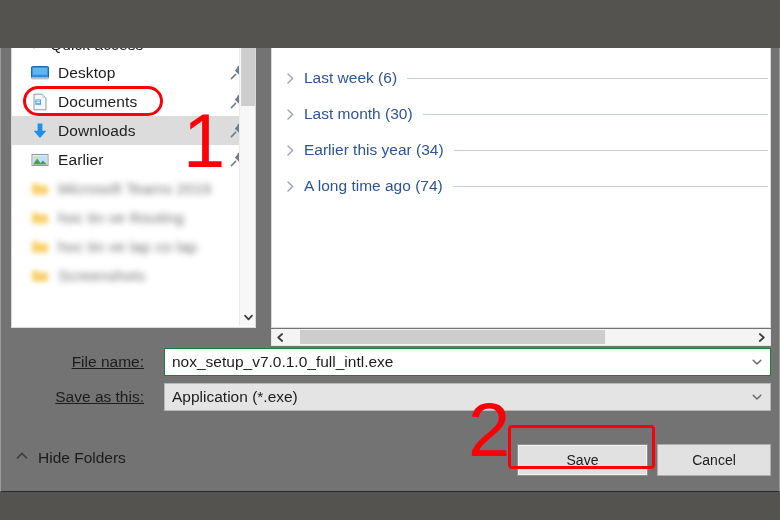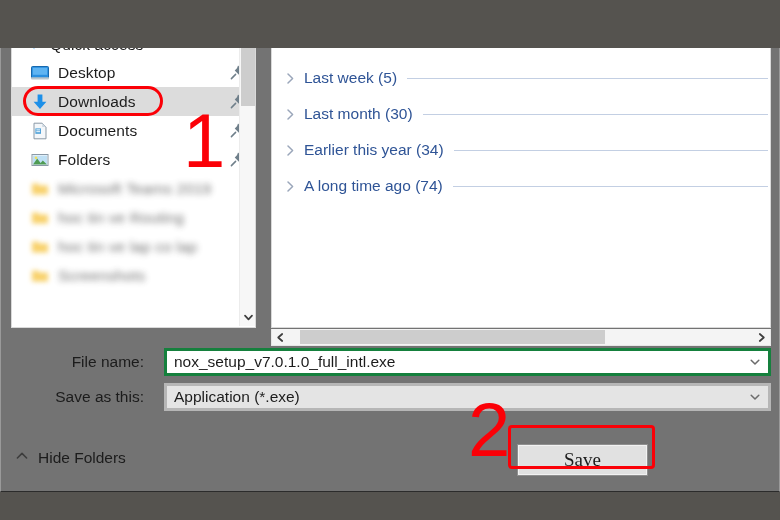--- a/index.html
+++ b/index.html
@@ -191,26 +191,27 @@
   .form-label {
     position: absolute;
     left: 0; top: 0;
     width: 152px;
     height: 28px;
     line-height: 28px;
     text-align: right;
     padding-right: 9px;
     font-size: 15.5px;
     color: #1c1c1c;
+    text-decoration: underline;
   }
   .form-field {
     position: absolute;
     left: 163px; top: 0;
     width: 607px; height: 28px;
-    border: 3px solid #15803d;
+    border: 1px solid #15803d;
     display: flex;
     align-items: center;
   }
   .form-field.filename { background: #ffffff; }
   .form-field.filetype { background: #e4e4e4; border-color: #b6b6b6; gap: 28px; }
   .form-field .value {
     flex: 1 1 auto;
     padding-left: 7px;
     font-size: 15.5px;
     color: #1c1c1c;
@@ -239,23 +240,23 @@
   .hide-folders .ctext {
     font-size: 15.5px;
     color: #1c1c1c;
   }
   .btn {
     position: absolute;
     top: 15px;
     height: 32px;
     background: #e1e1e1;
     border: 1px solid #adadad;
-    font-size: 19px;
+    font-size: 14px;
     color: #1c1c1c;
-    font-family: Liberation Serif, serif;
+    font-family: Liberation Sans, sans-serif;
     display: flex;
     align-items: center;
     justify-content: center;
     cursor: default;
   }
   .btn.save   { left: 516px; width: 131px; border: 1px solid #8f8f8f; box-shadow: inset 0 0 0 1px #f2f2f2; }
   .btn.cancel { left: 656px; width: 114px; }
 
   
   .anno-box {
@@ -318,78 +319,78 @@
             <span class="pin">
               <svg width="16" height="16" viewBox="0 0 16 16">
                 <g stroke="#6f7f8a" stroke-width="1.5" fill="#6f7f8a">
                   <path d="M9.3 1.8 L14.2 6.7 L12.1 7.5 L10.4 9.2 L6.8 5.6 L8.5 3.9 Z"></path>
                   <line x1="6.6" y1="9.4" x2="2.4" y2="13.6" stroke-linecap="round"></line>
                 </g>
               </svg>
             </span>
           </div>
 
+          <div class="nav-item">
+            <span class="ico">
+              <svg width="20" height="20" viewBox="0 0 20 20">
+                <path d="M4 2.2 h8.2 L16 6 v11.8 H4 Z" fill="#f4f7fa" stroke="#8a99a6" stroke-width="1"></path>
+                <path d="M12.2 2.2 L16 6 h-3.8 Z" fill="#cfd9e2"></path>
+                <rect x="5.4" y="7.4" width="5.6" height="5.4" fill="#4a9fd8"></rect>
+                <rect x="6.3" y="8.4" width="3.8" height="1" fill="#ffffff"></rect>
+                <rect x="6.3" y="10.2" width="3.8" height="1" fill="#ffffff"></rect>
+              </svg>
+            </span>
+            <span class="lbl">Documents</span>
+            <span class="pin">
+              <svg width="16" height="16" viewBox="0 0 16 16">
+                <g stroke="#6f7f8a" stroke-width="1.5" fill="#6f7f8a">
+                  <path d="M9.3 1.8 L14.2 6.7 L12.1 7.5 L10.4 9.2 L6.8 5.6 L8.5 3.9 Z"></path>
+                  <line x1="6.6" y1="9.4" x2="2.4" y2="13.6" stroke-linecap="round"></line>
+                </g>
+              </svg>
+            </span>
+          </div>
+
           <div class="nav-item selected">
             <span class="ico">
               <svg width="20" height="20" viewBox="0 0 20 20">
                 <path d="M7.6 2.5 h4.8 v7.2 h4 L10 17 L3.6 9.7 h4 Z" fill="#1e90e8"></path>
               </svg>
             </span>
             <span class="lbl">Downloads</span>
             <span class="pin">
               <svg width="16" height="16" viewBox="0 0 16 16">
                 <g stroke="#6f7f8a" stroke-width="1.5" fill="#6f7f8a">
                   <path d="M9.3 1.8 L14.2 6.7 L12.1 7.5 L10.4 9.2 L6.8 5.6 L8.5 3.9 Z"></path>
                   <line x1="6.6" y1="9.4" x2="2.4" y2="13.6" stroke-linecap="round"></line>
                 </g>
               </svg>
             </span>
           </div>
 
           <div class="nav-item">
             <span class="ico">
               <svg width="20" height="20" viewBox="0 0 20 20">
-                <path d="M4 2.2 h8.2 L16 6 v11.8 H4 Z" fill="#f4f7fa" stroke="#8a99a6" stroke-width="1"></path>
-                <path d="M12.2 2.2 L16 6 h-3.8 Z" fill="#cfd9e2"></path>
-                <rect x="5.4" y="7.4" width="5.6" height="5.4" fill="#4a9fd8"></rect>
-                <rect x="6.3" y="8.4" width="3.8" height="1" fill="#ffffff"></rect>
-                <rect x="6.3" y="10.2" width="3.8" height="1" fill="#ffffff"></rect>
-              </svg>
-            </span>
-            <span class="lbl">Documents</span>
+                <rect x="2" y="4.5" width="16" height="11" fill="#ffffff" stroke="#8a99a6" stroke-width="1"></rect>
+                <rect x="3" y="5.5" width="14" height="9" fill="#bfe0f5"></rect>
+                <path d="M3 14.5 L7.2 8.6 L10.6 13 L12.8 10.4 L17 14.5 Z" fill="#4f9b53"></path>
+                <circle cx="6" cy="7.8" r="1.3" fill="#f2e05a"></circle>
+              </svg>
+            </span>
+            <span class="lbl">Earlier</span>
             <span class="pin">
               <svg width="16" height="16" viewBox="0 0 16 16">
                 <g stroke="#6f7f8a" stroke-width="1.5" fill="#6f7f8a">
                   <path d="M9.3 1.8 L14.2 6.7 L12.1 7.5 L10.4 9.2 L6.8 5.6 L8.5 3.9 Z"></path>
                   <line x1="6.6" y1="9.4" x2="2.4" y2="13.6" stroke-linecap="round"></line>
                 </g>
               </svg>
             </span>
           </div>
 
-          <div class="nav-item">
-            <span class="ico">
-              <svg width="20" height="20" viewBox="0 0 20 20">
-                <rect x="2" y="4.5" width="16" height="11" fill="#ffffff" stroke="#8a99a6" stroke-width="1"></rect>
-                <rect x="3" y="5.5" width="14" height="9" fill="#bfe0f5"></rect>
-                <path d="M3 14.5 L7.2 8.6 L10.6 13 L12.8 10.4 L17 14.5 Z" fill="#4f9b53"></path>
-                <circle cx="6" cy="7.8" r="1.3" fill="#f2e05a"></circle>
-              </svg>
-            </span>
-            <span class="lbl">Folders</span>
-            <span class="pin">
-              <svg width="16" height="16" viewBox="0 0 16 16">
-                <g stroke="#6f7f8a" stroke-width="1.5" fill="#6f7f8a">
-                  <path d="M9.3 1.8 L14.2 6.7 L12.1 7.5 L10.4 9.2 L6.8 5.6 L8.5 3.9 Z"></path>
-                  <line x1="6.6" y1="9.4" x2="2.4" y2="13.6" stroke-linecap="round"></line>
-                </g>
-              </svg>
-            </span>
-          </div>
-
           <div class="nav-item blurred">
             <span class="ico">
               <svg width="20" height="20" viewBox="0 0 20 20">
                 <path d="M2 4.6 h5.6 l1.6 1.8 H18 v9.2 H2 Z" fill="#f8d16a"></path>
               </svg>
             </span>
             <span class="lbl">Microsoft Teams 2019</span>
           </div>
           <div class="nav-item blurred">
             <span class="ico">
@@ -430,21 +431,21 @@
 
       <div class="file-pane">
         <div style="height:12px;"></div>
 
         <div class="group-row">
           <span class="chev">
             <svg width="13" height="13" viewBox="0 0 13 13">
               <path d="M4 2 L8.6 6.5 L4 11" fill="none" stroke="#9aa6ba" stroke-width="1.5" stroke-linecap="round" stroke-linejoin="round"></path>
             </svg>
           </span>
-          <span class="gtext">Last week (5)</span>
+          <span class="gtext">Last week (6)</span>
           <span class="gline"></span>
         </div>
 
         <div class="group-row">
           <span class="chev">
             <svg width="13" height="13" viewBox="0 0 13 13">
               <path d="M4 2 L8.6 6.5 L4 11" fill="none" stroke="#9aa6ba" stroke-width="1.5" stroke-linecap="round" stroke-linejoin="round"></path>
             </svg>
           </span>
           <span class="gtext">Last month (30)</span>
@@ -520,20 +521,21 @@
       <div class="hide-folders">
         <span>
           <svg width="14" height="14" viewBox="0 0 14 14">
             <path d="M2.4 9 L7 4.4 L11.6 9" fill="none" stroke="#3d3d3d" stroke-width="1.6" stroke-linecap="round" stroke-linejoin="round"></path>
           </svg>
         </span>
         <span class="ctext">Hide Folders</span>
       </div>
 
       <button class="btn save">Save</button>
+      <button class="btn cancel">Cancel</button>
     </div>
 
   </div>
 
   <div class="anno-box downloads"></div>
   <div class="anno-num one">1</div>
 
   <div class="anno-box savebtn"></div>
   <div class="anno-num two">2</div>
 

